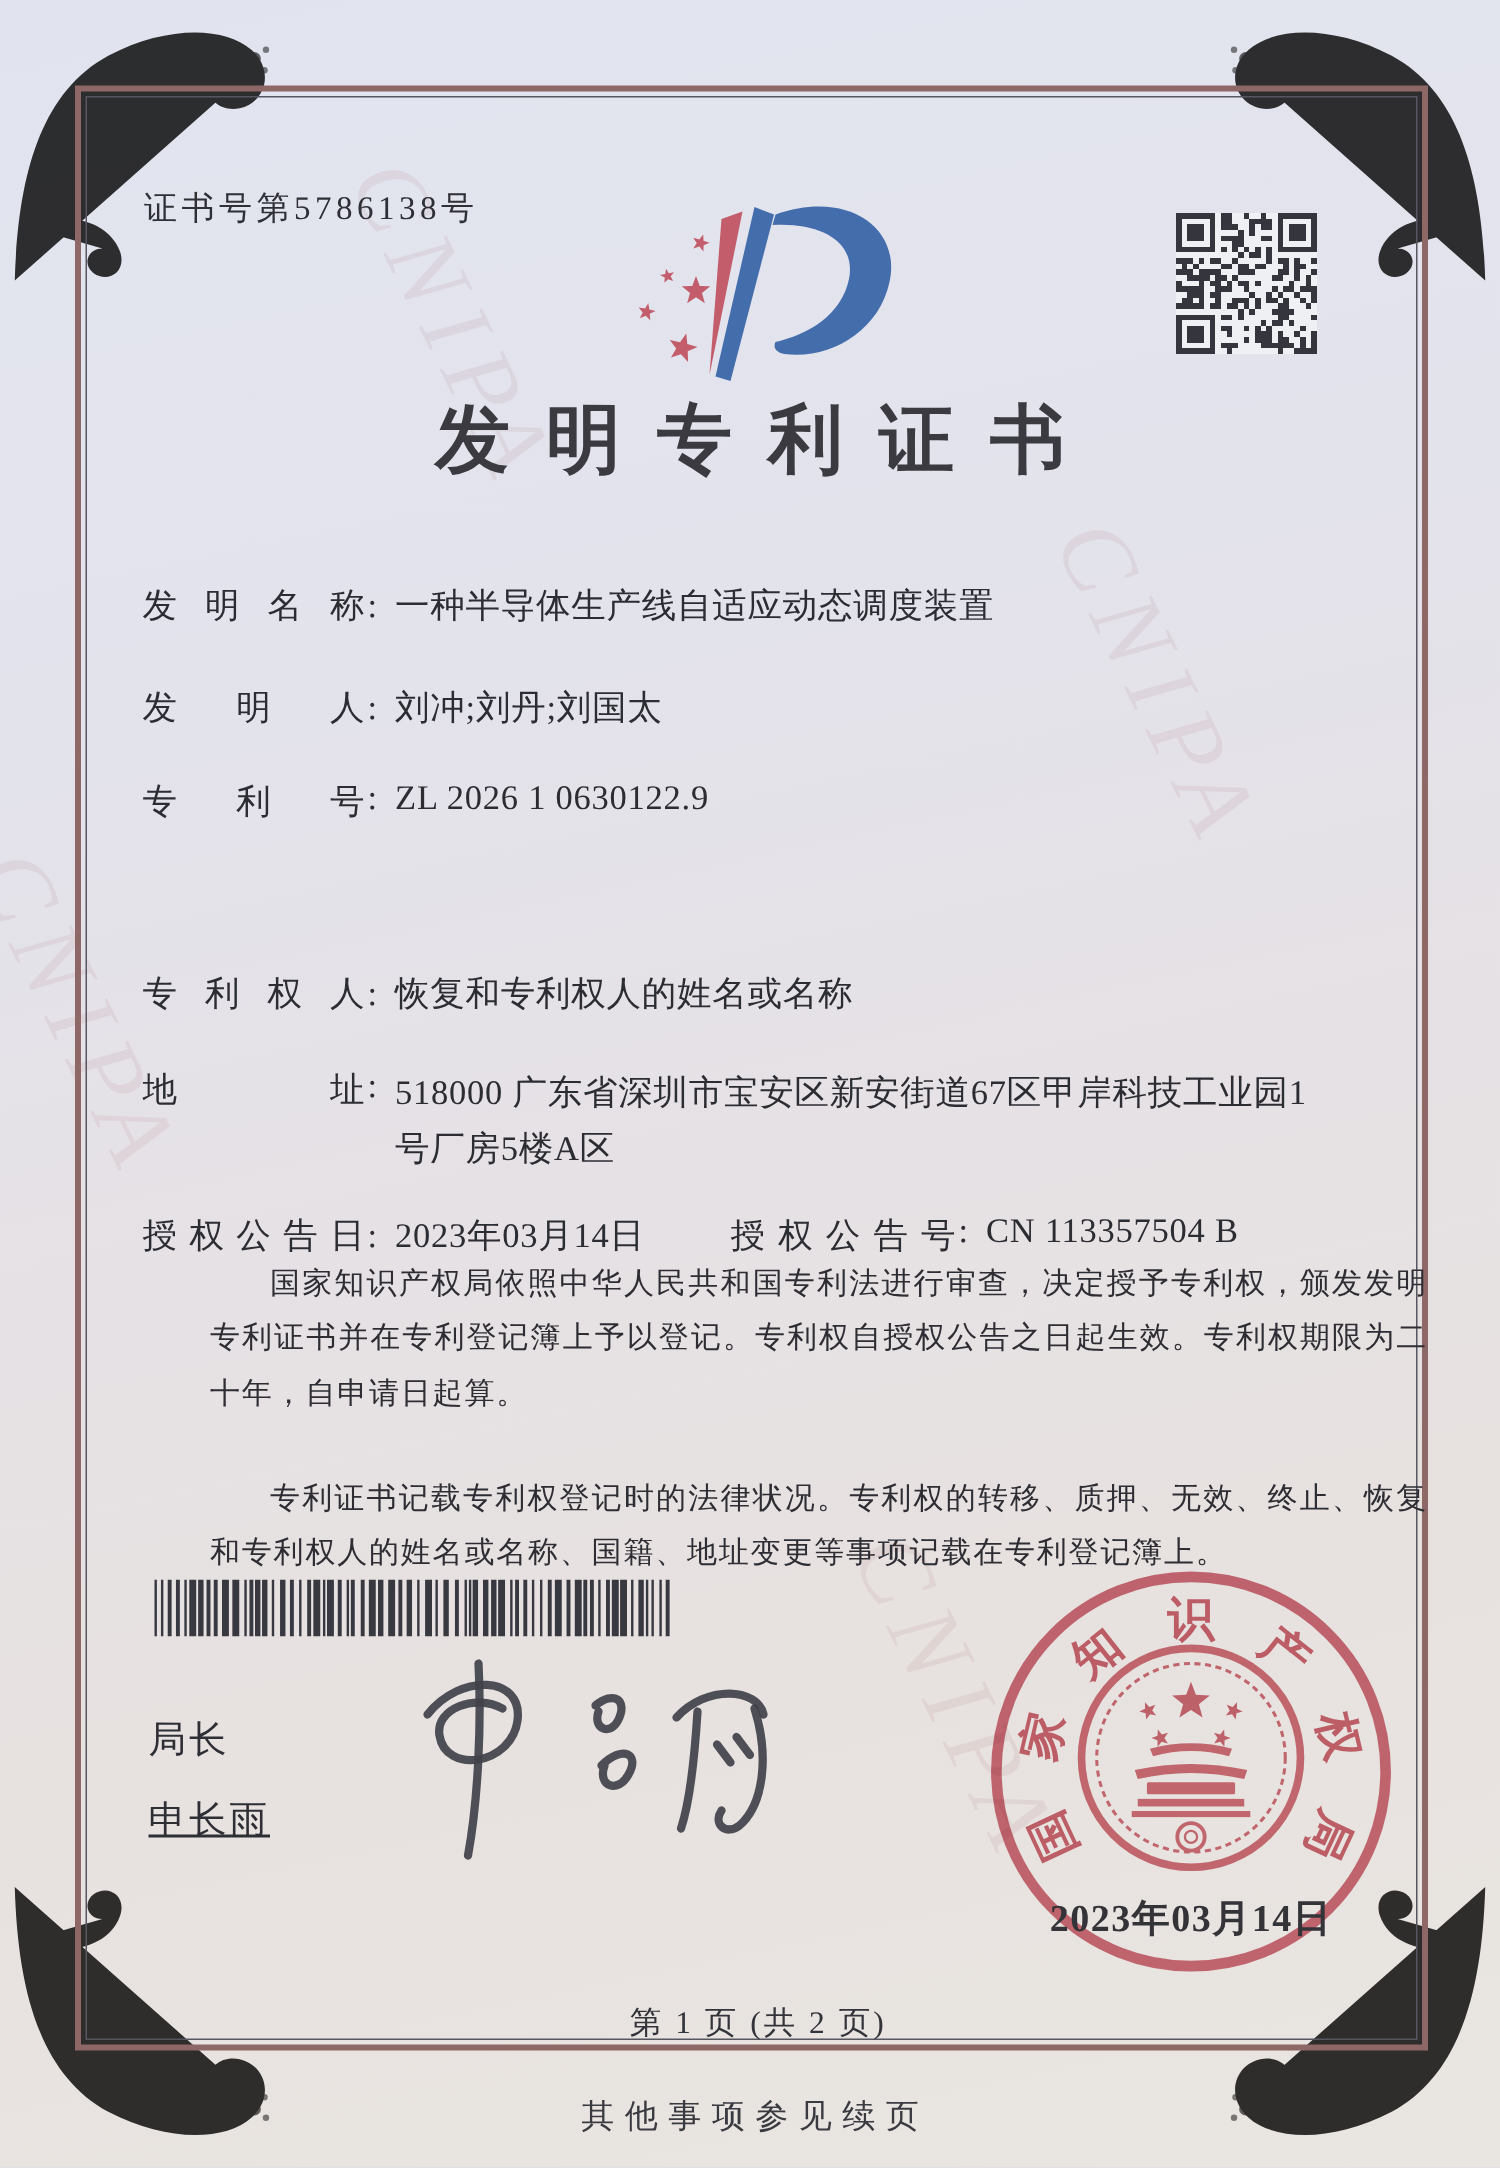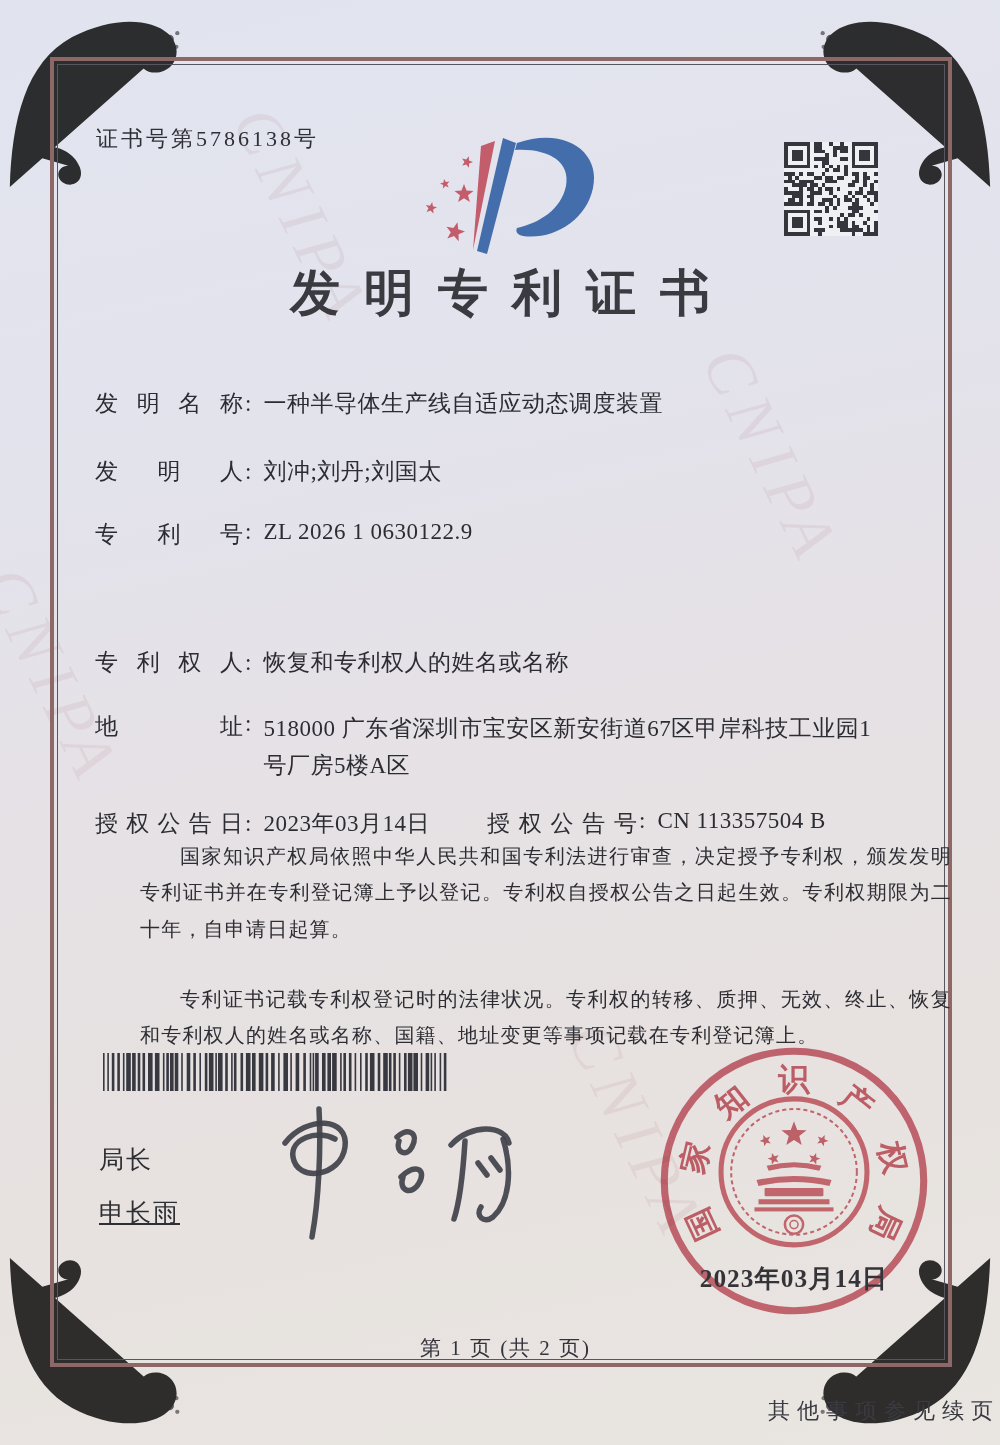--- a/index.html
+++ b/index.html
@@ -38,21 +38,21 @@
   .signature{position:absolute;left:255px;top:1103px;}
   .signature path{stroke:#41414a;fill:none;stroke-width:5.5;stroke-linecap:round;stroke-linejoin:round;opacity:.92;}
   .seal{position:absolute;left:645px;top:1032px;width:298px;height:298px;opacity:.93;mix-blend-mode:multiply;}
   .seal-ring{stroke:#c8505e;stroke-width:7;fill:none;opacity:.88;}
   .seal-ch{font-size:31px;font-weight:bold;fill:#c8505e;text-anchor:middle;dominant-baseline:central;opacity:.92;}
   .seal-date{font-size:25px;font-weight:bold;fill:#2a2a31;text-anchor:middle;letter-spacing:1px;}
   .emblem{opacity:.9;}
   .emblem .ln{stroke:#cc5662;fill:none;}
   .emblem .fl{fill:#cc5662;stroke:none;}
   .page-info{position:absolute;left:0;right:0;top:1334px;text-align:center;font-size:21px;color:#33333a;letter-spacing:2px;margin-left:11px;}
-  .note{position:absolute;left:0;right:0;top:1396px;text-align:right;font-size:22px;color:#3a3a41;letter-spacing:7px;text-indent:7px;}
+  .note{position:absolute;left:0;right:0;top:1396px;text-align:center;font-size:22px;color:#3a3a41;letter-spacing:7px;text-indent:7px;}
 </style>
 </head>
 <body>
 
 <div class="page">
 
   <div class="wm" style="left:285px;top:95px;transform:rotate(64deg);">CNIPA</div>
   <div class="wm" style="left:755px;top:335px;transform:rotate(64deg);">CNIPA</div>
   <div class="wm" style="left:35px;top:555px;transform:rotate(64deg);">CNIPA</div>
   <div class="wm" style="left:620px;top:1010px;transform:rotate(64deg);">CNIPA</div>

